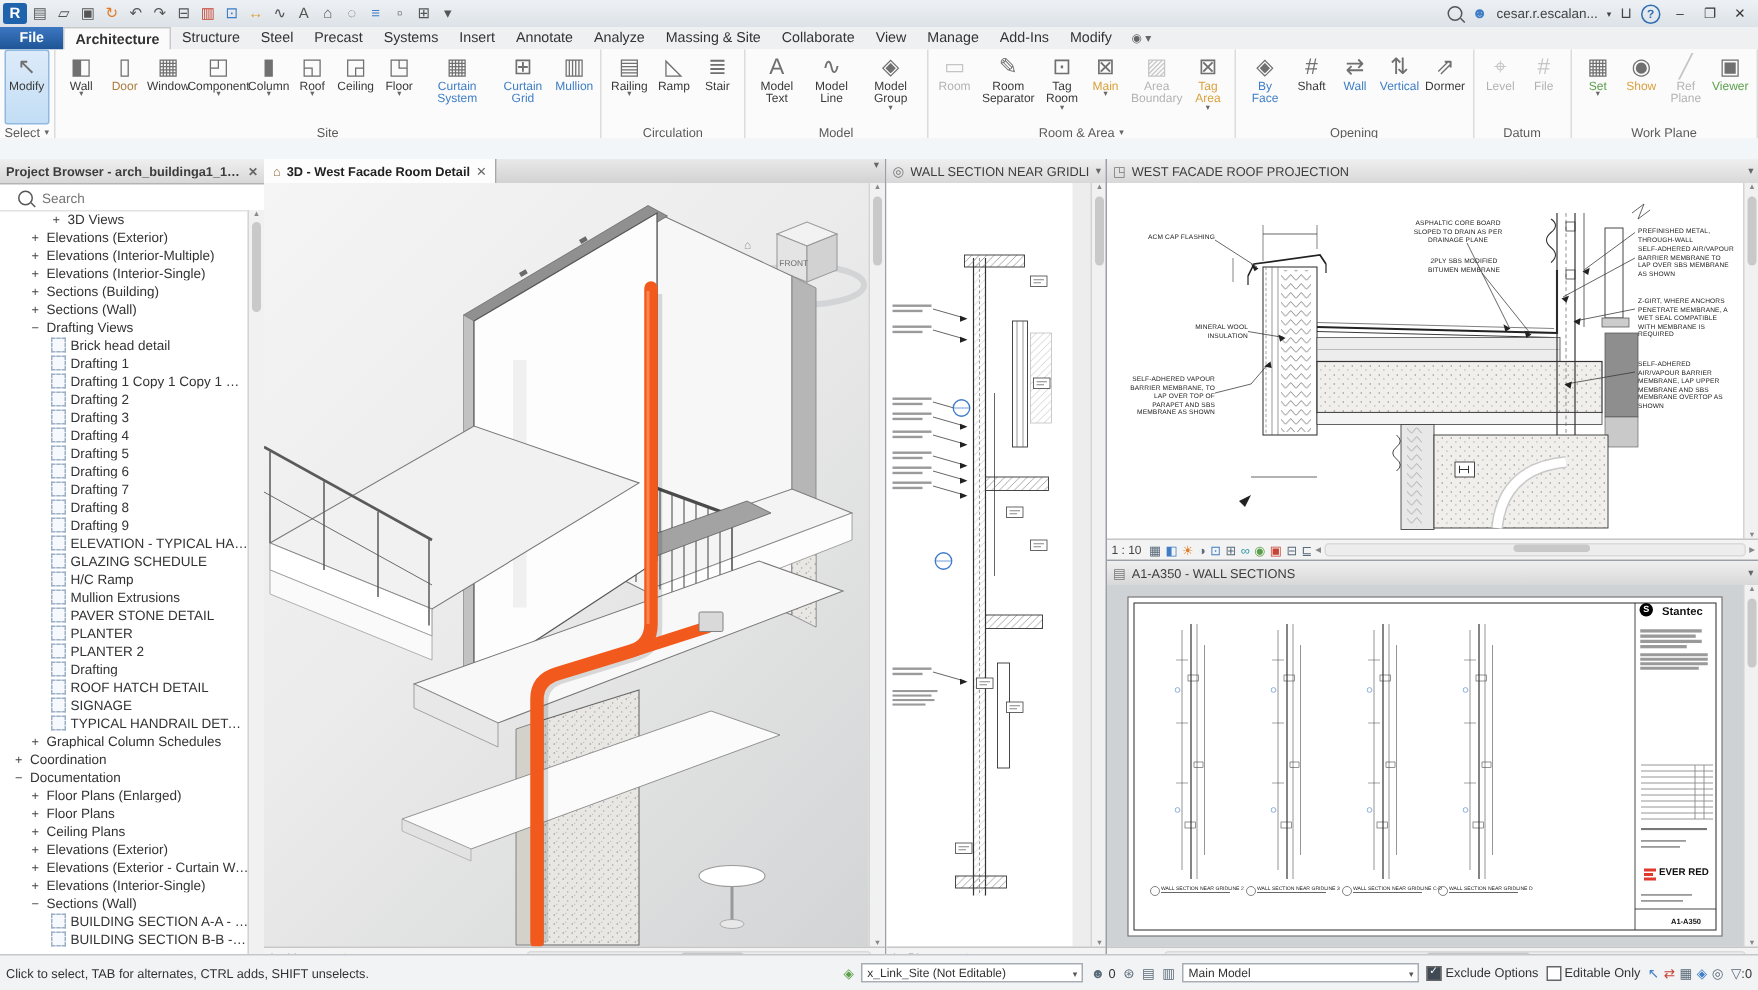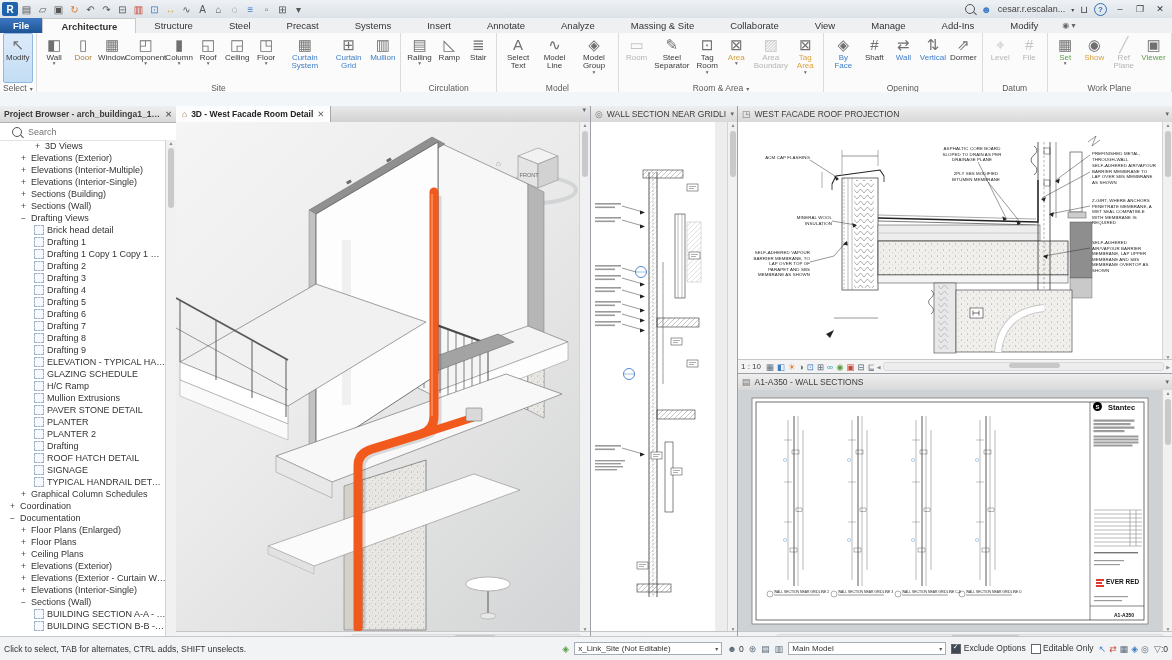--- a/index.html
+++ b/index.html
@@ -19,21 +19,21 @@
   .tb-title{position:absolute;left:50%;transform:translateX(-50%);white-space:nowrap;color:#3a3a3a;font-size:9px}
   .tb-right{margin-left:auto;display:flex;align-items:center;gap:6px;padding-right:5px;color:#444}
   .mag{width:8px;height:8px;border:1.3px solid #555;border-radius:50%;position:relative;display:inline-block}
   .mag::after{content:"";position:absolute;width:4px;height:1.3px;background:#555;left:7px;top:8px;transform:rotate(45deg)}
   .helpc{width:11px;height:11px;border-radius:50%;border:1px solid #2f6fb2;color:#2f6fb2;display:flex;align-items:center;justify-content:center;font-size:8px;font-weight:bold}
   .winbtn{width:14px;text-align:center;font-size:9px;color:#333}
 
   
   .tabrow{position:absolute;top:18px;left:0;right:0;height:15px;background:#eef0f2;display:flex;align-items:stretch;font-size:9.5px}
   .file-btn{background:linear-gradient(#3c77c2,#1f5596);color:#fff;padding:0 13px;display:flex;align-items:center;font-weight:bold}
-  .rtab{padding:0 18px;display:flex;align-items:center;color:#333}
+  .rtab{padding:0 7px;display:flex;align-items:center;color:#333}
   .rtab.active{background:#fbfbfb;border:1px solid #c9c9c9;border-bottom:none;font-weight:bold}
   .tab-extra{display:flex;align-items:center;gap:2px;color:#666;padding-left:6px;font-size:8px}
 
   
   .ribbon{position:absolute;top:33px;left:0;right:0;height:59px;background:#fbfbfb;border-bottom:1px solid #cfcfcf;display:flex}
   .rgroup{display:flex;flex-direction:column;border-right:1px solid #dcdcdc;padding:0 3px}
   .rbtns{flex:1;display:flex;align-items:flex-start}
   .rbtn{display:flex;flex-direction:column;align-items:center;min-width:23px;max-width:47px;height:46px;
         padding:1px 2px;font-size:8px;line-height:1.05;text-align:center;color:#3a3a3a;border:1px solid transparent;border-radius:2px}
   .rbtn .ric{font-size:15px;height:19px;display:flex;align-items:center;color:#707070}
@@ -260,50 +260,50 @@
         <span class="ric">≣</span>
         <span>Stair</span>
       </div>
       </div>
     <div class="rglabel">Circulation</div>
   </div>
   <div class="rgroup">
     <div class="rbtns">
         <div class="rbtn">
         <span class="ric">A</span>
-        <span>Select Text</span>
+        <span>Model Text</span>
       </div>
         <div class="rbtn">
         <span class="ric">∿</span>
         <span>Model Line</span>
       </div>
         <div class="rbtn has-arrow">
         <span class="ric">◈</span>
         <span>Model Group</span>
       </div>
       </div>
     <div class="rglabel">Model</div>
   </div>
   <div class="rgroup">
     <div class="rbtns">
         <div class="rbtn disabled">
         <span class="ric">▭</span>
         <span>Room</span>
       </div>
         <div class="rbtn">
         <span class="ric">✎</span>
-        <span>Steel Separator</span>
+        <span>Room Separator</span>
       </div>
         <div class="rbtn has-arrow">
         <span class="ric">⊡</span>
         <span>Tag Room</span>
       </div>
         <div class="rbtn has-arrow tone-gold">
         <span class="ric">⊠</span>
-        <span>Area</span>
+        <span>Main</span>
       </div>
         <div class="rbtn disabled">
         <span class="ric">▨</span>
         <span>Area Boundary</span>
       </div>
         <div class="rbtn has-arrow tone-gold">
         <span class="ric">⊠</span>
         <span>Tag Area</span>
       </div>
       </div>

